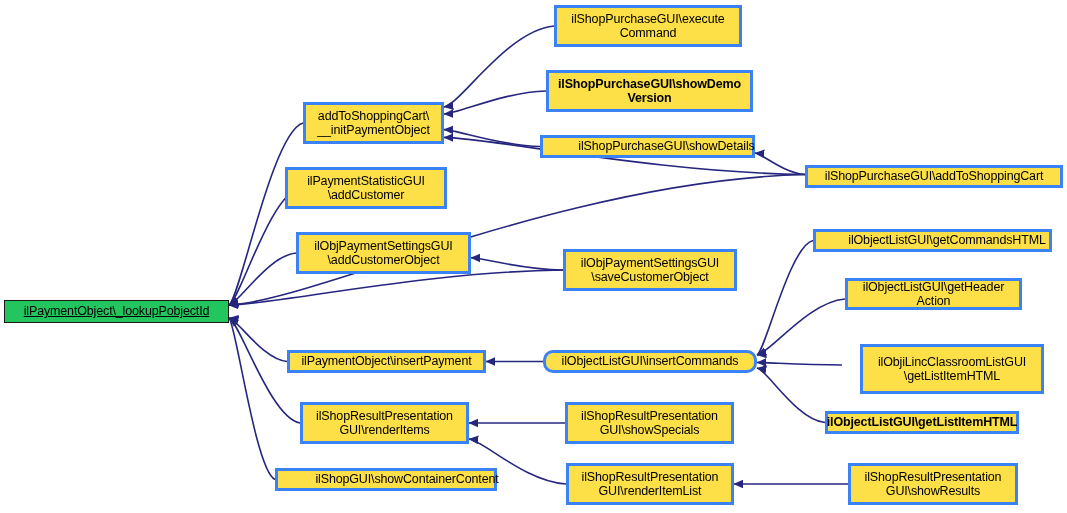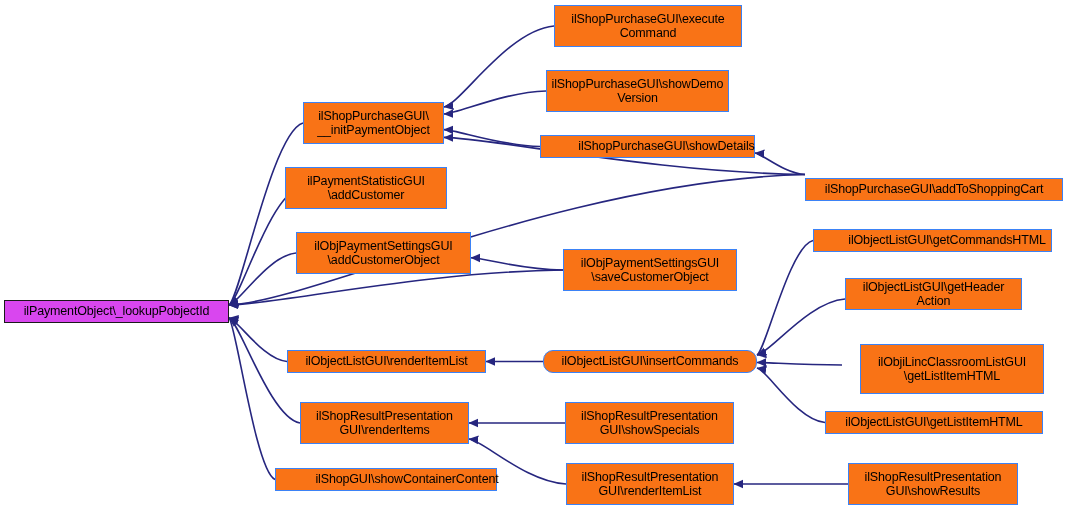--- a/index.html
+++ b/index.html
@@ -1,23 +1,23 @@
 <!DOCTYPE html>
 <html><head>
 <meta charset="utf-8">
 <style>
   html,body{margin:0;padding:0;background:#ffffff;}
   body{width:1067px;height:513px;font-family:"Liberation Sans",sans-serif;}
   #graph{position:relative;width:1067px;height:513px;overflow:hidden;background:#fff;}
   #edges{position:absolute;left:0;top:0;width:1067px;height:513px;}
-  .node{position:absolute;box-sizing:border-box;border:1px solid #3b82f6;background:#f97316;
+  .node{position:absolute;box-sizing:border-box;border:3px solid #3b82f6;background:#fde047;
         display:flex;align-items:center;justify-content:center;text-align:center;
         font-size:12.5px;line-height:14.5px;color:#000;letter-spacing:-0.15px;
         white-space:pre-line;padding:0 3px;}
-  .node.root{background:#d946ef;border:1px solid #1a1a1a;}
+  .node.root{background:#22c55e;border:1px solid #1a1a1a;text-decoration:underline;}
 </style>
 </head>
 <body>
 
 <div id="graph">
   <svg id="edges" viewBox="0 0 1067 513">
     <defs>
       <marker id="ah" viewBox="0 0 10 10" refX="9.4" refY="5" markerWidth="6.2" markerHeight="6.2" orient="auto-start-reverse" markerUnits="strokeWidth">
         <path d="M 0 0.6 L 10 5 L 0 9.4 z" fill="#26267f"></path>
       </marker>
@@ -42,42 +42,42 @@
         <path d="M 845 299 C 808.04 301.8, 769.936 353.32, 757 355" marker-end="url(#ah)"></path>
         <path d="M 842 365 C 799.5 364.874, 771.875 362.5556, 757 362.48" marker-end="url(#ah)"></path>
         <path d="M 825 422.5 C 796.44 419.775, 766.996 369.635, 757 368" marker-end="url(#ah)"></path>
         <path d="M 565 423 C 517 423, 485.8 423, 469 423" marker-end="url(#ah)"></path>
         <path d="M 566 484 C 525.26 481.75, 483.259 440.35, 469 439" marker-end="url(#ah)"></path>
         <path d="M 848 484 C 791 484, 753.95 484, 734 484" marker-end="url(#ah)"></path>
       </g>
   </svg>
   <div id="nodes">
       <div class="node root" style="left: 4px; top: 300px; width: 225px; height: 23px;">ilPaymentObject\_lookupPobjectId</div>
-      <div class="node" style="left: 303px; top: 102px; width: 141px; height: 42px;">ilShopPurchaseGUI\
+      <div class="node" style="left: 303px; top: 102px; width: 141px; height: 42px;">addToShoppingCart\
 __initPaymentObject</div>
       <div class="node" style="left: 554px; top: 5px; width: 188px; height: 42px;">ilShopPurchaseGUI\execute
 Command</div>
-      <div class="node" style="left: 546px; top: 70px; width: 183px; height: 42px;">ilShopPurchaseGUI\showDemo
+      <div class="node" style="left: 546px; top: 70px; width: 207px; height: 42px; font-weight: bold;">ilShopPurchaseGUI\showDemo
 Version</div>
       <div class="node" style="left: 540px; top: 135px; width: 215px; height: 23px; padding-left: 41px;">ilShopPurchaseGUI\showDetails</div>
-      <div class="node" style="left: 805px; top: 178px; width: 258px; height: 23px;">ilShopPurchaseGUI\addToShoppingCart</div>
+      <div class="node" style="left: 805px; top: 165px; width: 258px; height: 23px;">ilShopPurchaseGUI\addToShoppingCart</div>
       <div class="node" style="left: 285px; top: 167px; width: 162px; height: 42px;">ilPaymentStatisticGUI
 \addCustomer</div>
       <div class="node" style="left: 296px; top: 232px; width: 175px; height: 42px;">ilObjPaymentSettingsGUI
 \addCustomerObject</div>
       <div class="node" style="left: 563px; top: 249px; width: 174px; height: 42px;">ilObjPaymentSettingsGUI
 \saveCustomerObject</div>
       <div class="node" style="left: 813px; top: 229px; width: 239px; height: 23px; padding-left: 32px;">ilObjectListGUI\getCommandsHTML</div>
       <div class="node" style="left: 845px; top: 278px; width: 177px; height: 32px;">ilObjectListGUI\getHeader
 Action</div>
-      <div class="node" style="left: 287px; top: 350px; width: 199px; height: 23px;">ilObjectListGUI\renderItemList</div>
+      <div class="node" style="left: 287px; top: 350px; width: 199px; height: 23px;">ilPaymentObject\insertPayment</div>
       <div class="node" style="left: 543px; top: 350px; width: 214px; height: 23px; border-radius: 10px;">ilObjectListGUI\insertCommands</div>
       <div class="node" style="left: 860px; top: 344px; width: 184px; height: 50px;">ilObjiLincClassroomListGUI
 \getListItemHTML</div>
-      <div class="node" style="left: 825px; top: 411px; width: 218px; height: 23px;">ilObjectListGUI\getListItemHTML</div>
+      <div class="node" style="left: 825px; top: 411px; width: 194px; height: 23px; font-weight: bold;">ilObjectListGUI\getListItemHTML</div>
       <div class="node" style="left: 300px; top: 402px; width: 169px; height: 42px;">ilShopResultPresentation
 GUI\renderItems</div>
       <div class="node" style="left: 565px; top: 402px; width: 169px; height: 42px;">ilShopResultPresentation
 GUI\showSpecials</div>
       <div class="node" style="left: 275px; top: 468px; width: 222px; height: 23px; padding-left: 45px;">ilShopGUI\showContainerContent</div>
       <div class="node" style="left: 566px; top: 463px; width: 168px; height: 42px;">ilShopResultPresentation
 GUI\renderItemList</div>
       <div class="node" style="left: 848px; top: 463px; width: 170px; height: 42px;">ilShopResultPresentation
 GUI\showResults</div>
     </div>

